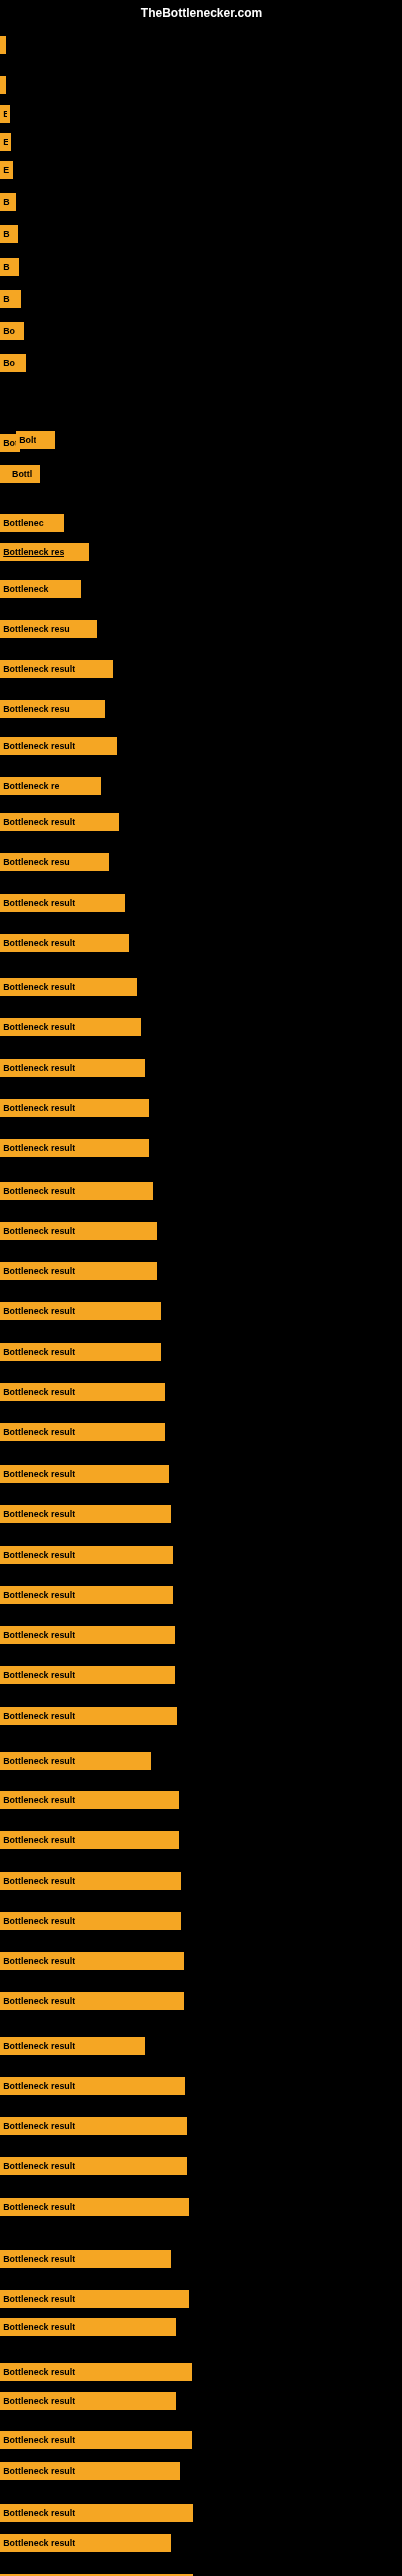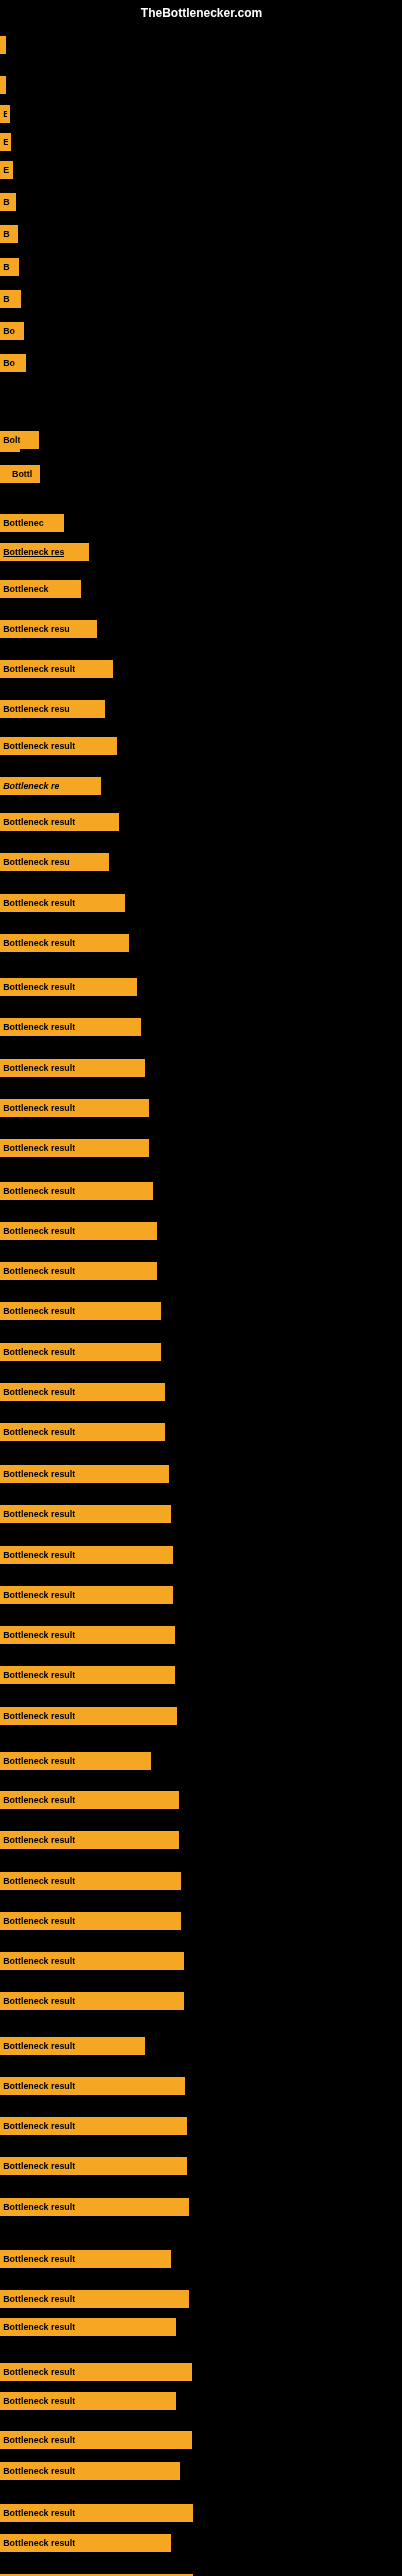--- a/index.html
+++ b/index.html
@@ -99,21 +99,21 @@
 <div class="bar-container" style="top: 354px; left: 0px;">
     <div class="bar" style="width: 26px;">
       <span class="bar-label">Bo</span>
     </div>
   </div>
 <div class="bar-container" style="top: 394px; left: 0px;">
     <div class="bar" style="width: 20px; margin-top: 40px;">
       <span class="bar-label">Bott</span>
     </div>
   </div>
-<div class="bar-container" style="top: 431px; left: 0px;">
+<div class="bar-container" style="top: 431px; left: 0px; padding-left: 16px;">
     <div class="bar" style="width: 39px;">
       <span class="bar-label">Bolt</span>
     </div>
   </div>
 <div class="bar-container" style="top: 465px; left: 0px;">
     <div class="bar" style="width: 40px; padding-left: 12px;">
       <span class="bar-label">Bottl</span>
     </div>
   </div>
 <div class="bar-container" style="top: 514px; left: 0px;">
@@ -145,21 +145,21 @@
     <div class="bar" style="width: 105px;">
       <span class="bar-label">Bottleneck resu</span>
     </div>
   </div>
 <div class="bar-container" style="top: 737px; left: 0px;">
     <div class="bar" style="width: 117px;">
       <span class="bar-label">Bottleneck result</span>
     </div>
   </div>
 <div class="bar-container" style="top: 777px; left: 0px;">
-    <div class="bar" style="width: 101px; font-style: italic;">
+    <div class="bar" style="width: 101px;">
       <span class="bar-label">Bottleneck re</span>
     </div>
   </div>
 <div class="bar-container" style="top: 813px; left: 0px;">
     <div class="bar" style="width: 119px;">
       <span class="bar-label">Bottleneck result</span>
     </div>
   </div>
 <div class="bar-container" style="top: 853px; left: 0px;">
     <div class="bar" style="width: 109px;">

